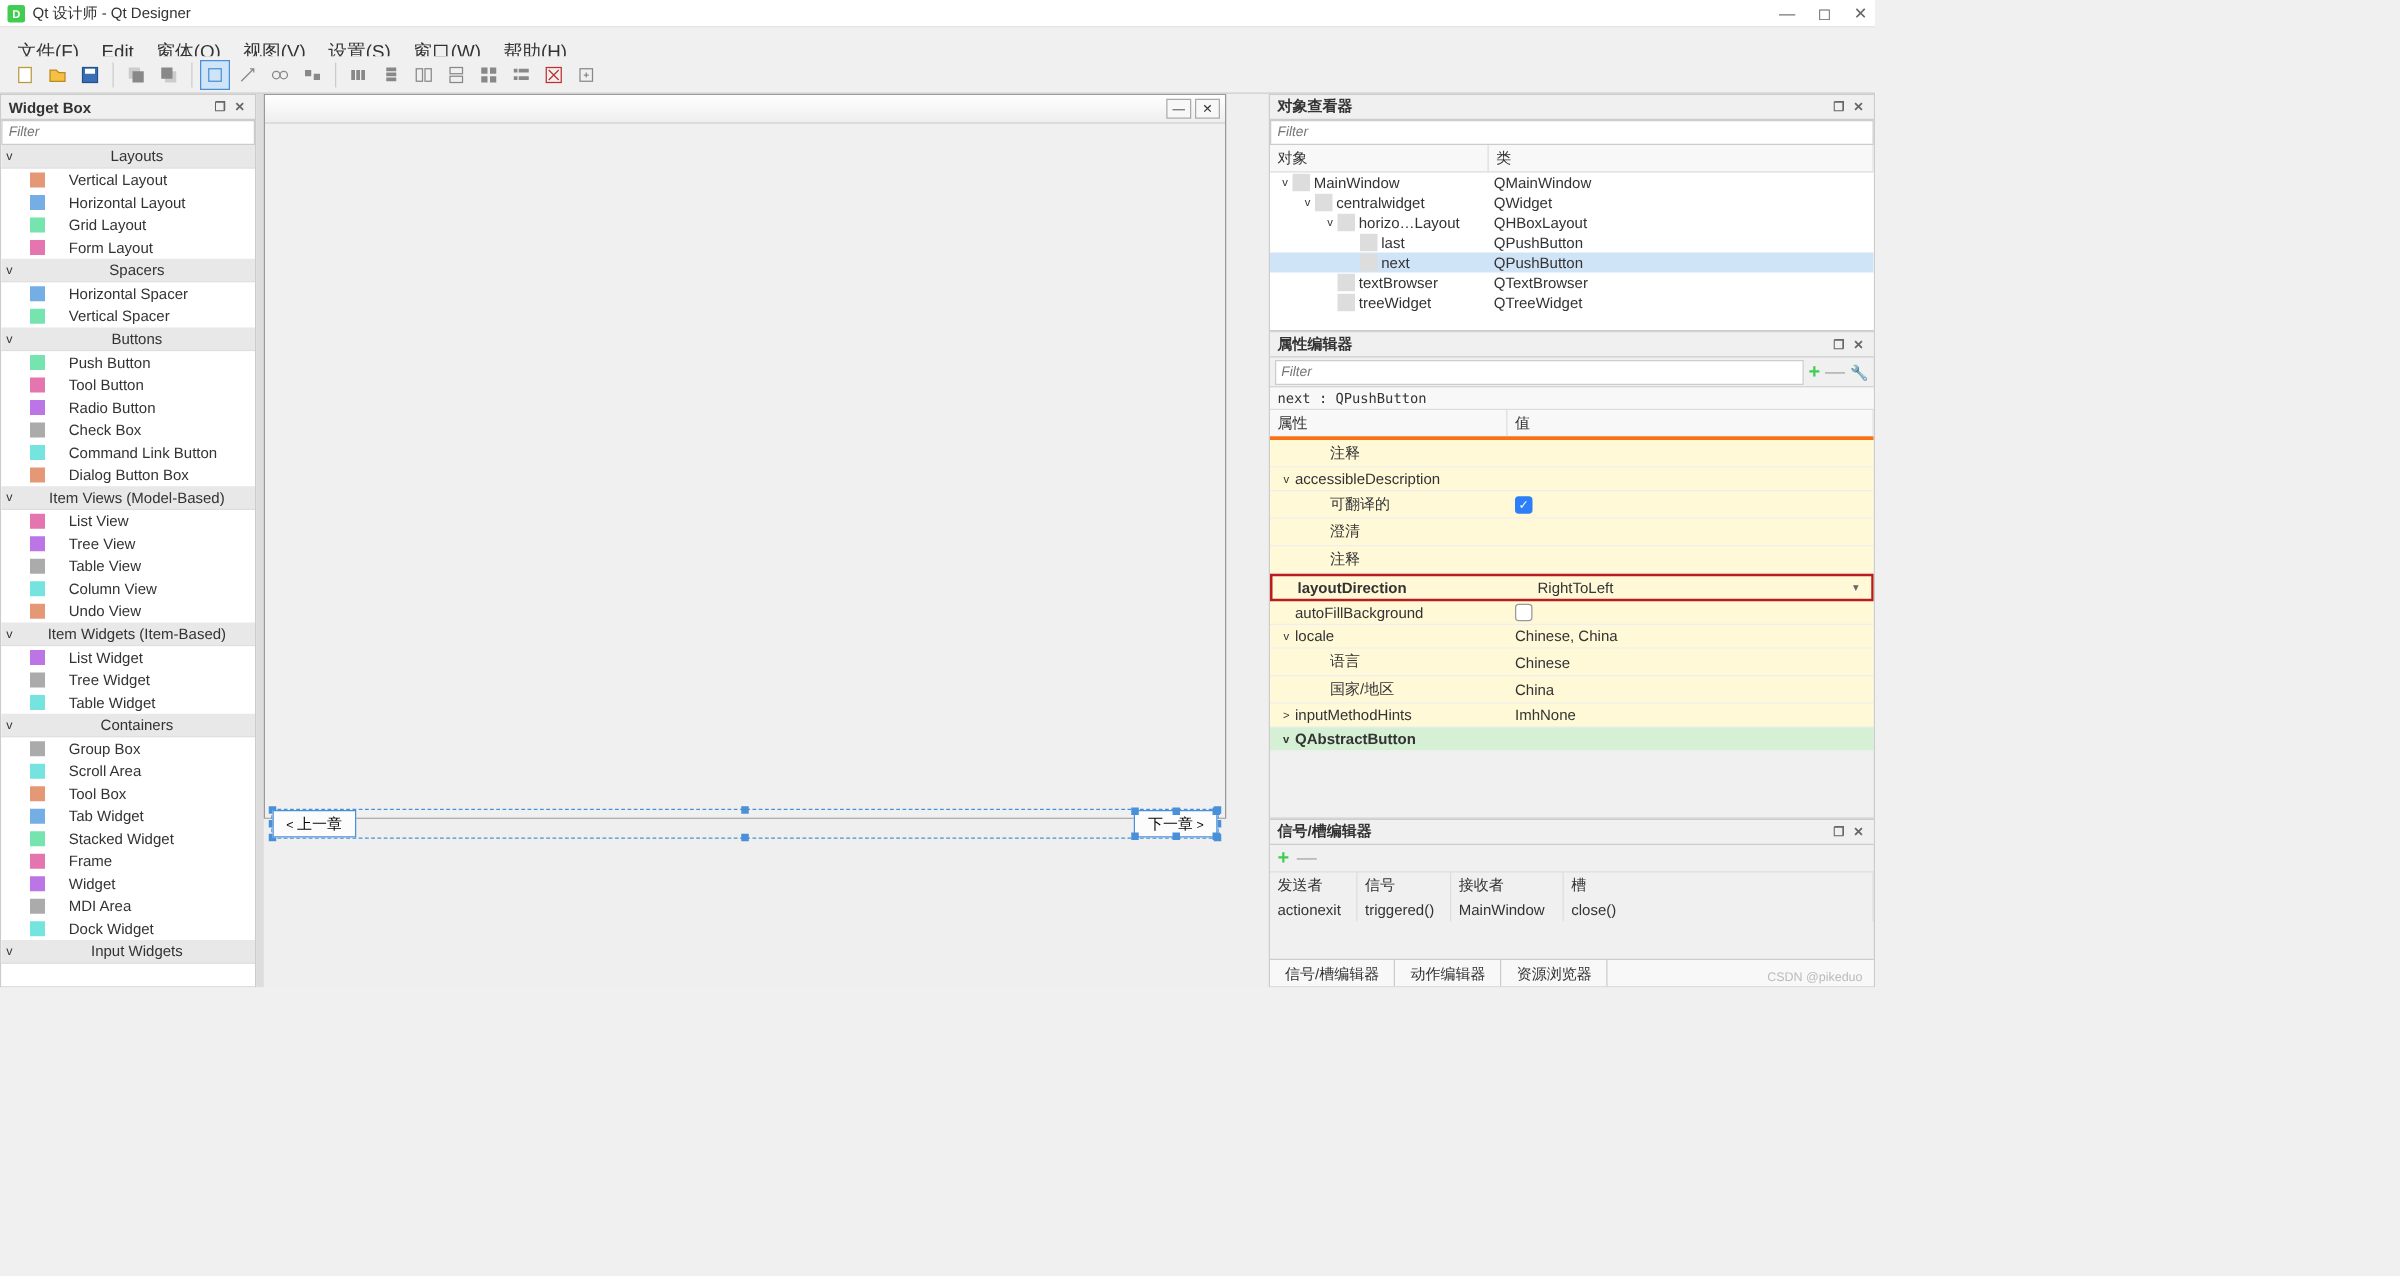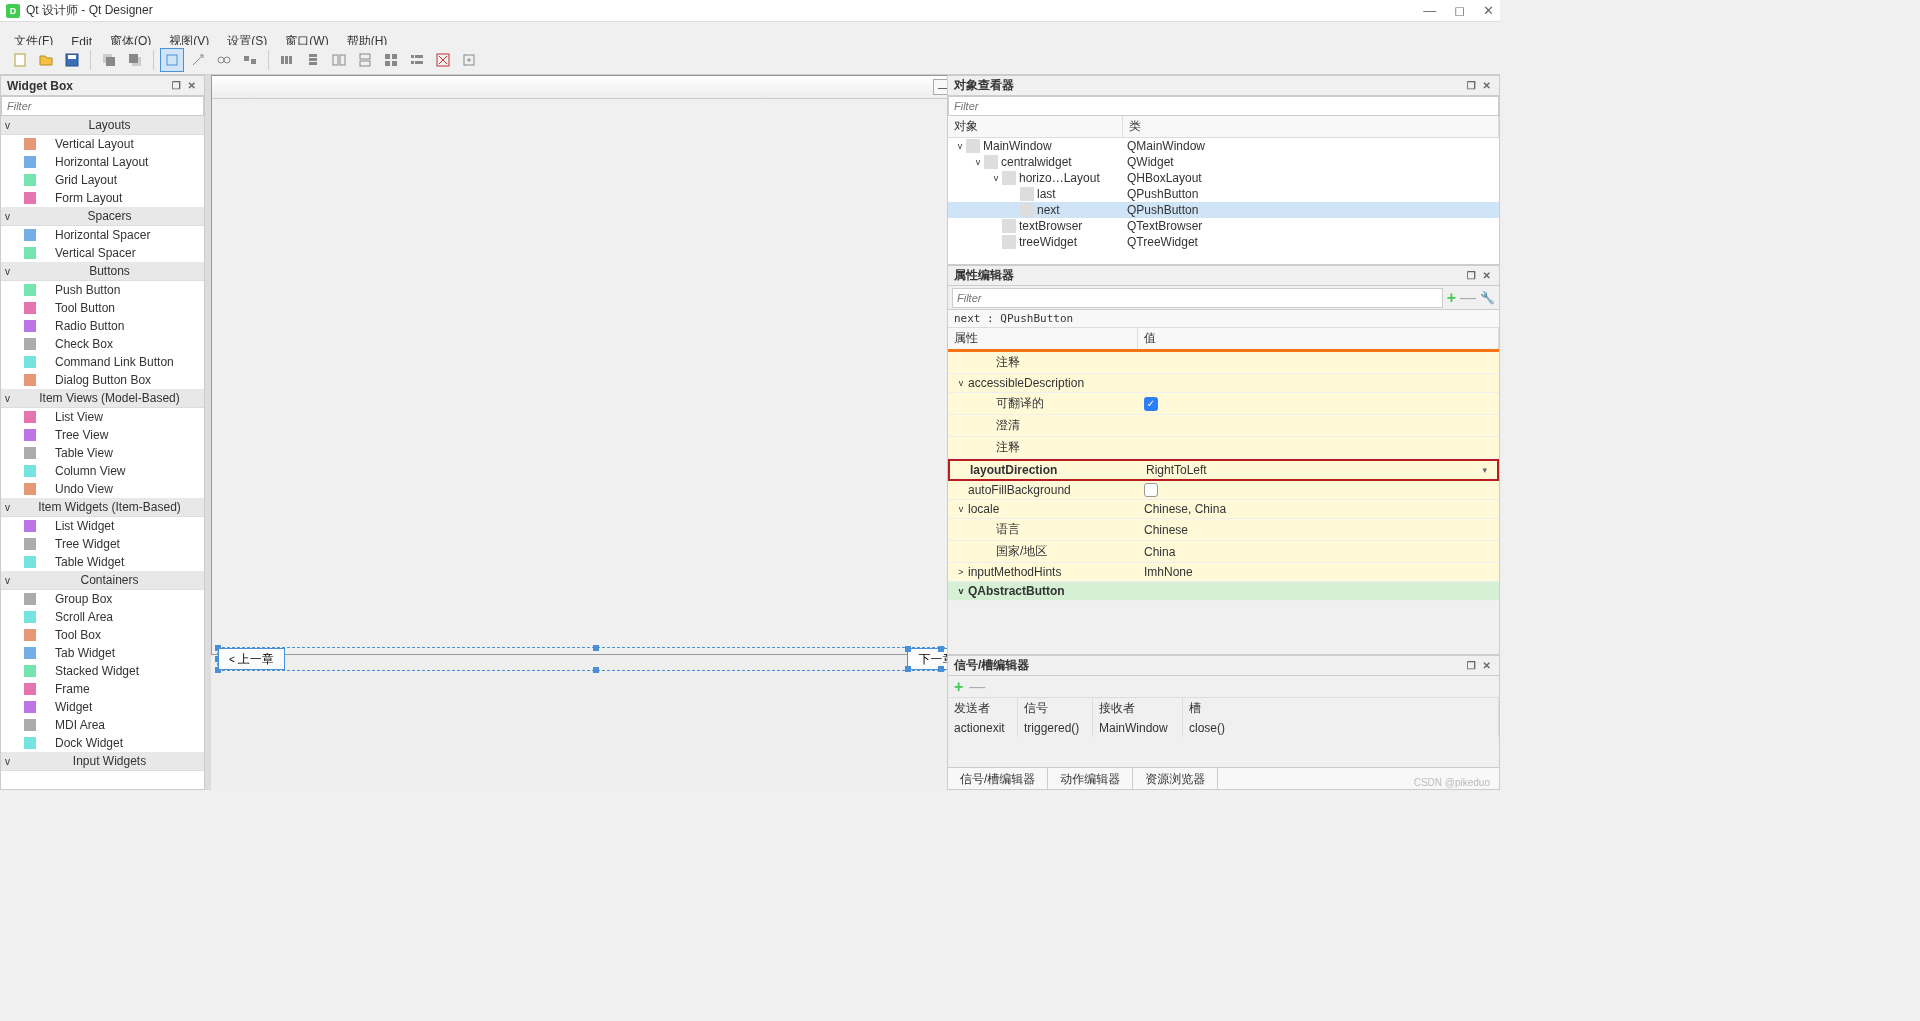--- a/index.html
+++ b/index.html
@@ -3,21 +3,21 @@
 <meta charset="utf-8">
 <style>
 * { box-sizing: border-box; margin: 0; padding: 0; font-family: "Microsoft YaHei", "Segoe UI", sans-serif; }
 body { background: #f0f0f0; font-size: 12px; color: #333; overflow: hidden; }
 .window { width: 1500px; height: 790px; background: #f0f0f0; display: flex; flex-direction: column; position: relative; }
 .titlebar { height: 22px; background: #fff; display: flex; align-items: center; padding: 0 6px; border-bottom: 1px solid #ddd; }
 .titlebar .app-icon { width: 14px; height: 14px; background: #41cd52; border-radius: 2px; display: flex; align-items: center; justify-content: center; color: #fff; font-size: 9px; font-weight: bold; margin-right: 6px; }
 .titlebar .title { font-size: 12px; color: #333; }
 .titlebar .win-controls { margin-left: auto; display: flex; gap: 18px; color: #666; font-size: 13px; }
 .menubar { height: 23px; background: #f0f0f0; display: flex; align-items: center; padding: 0 6px; gap: 2px; }
-.menubar .menu-item { padding: 2px 8px; font-size: 12px; cursor: default; margin-top: 16px; }
+.menubar .menu-item { padding: 2px 8px; font-size: 15px; cursor: default; margin-top: 16px; }
 .toolbar { height: 30px; background: #f0f0f0; display: flex; align-items: center; padding: 0 8px; gap: 2px; border-bottom: 1px solid #ccc; }
 .toolbar .tool-btn { width: 24px; height: 24px; display: flex; align-items: center; justify-content: center; border: 1px solid transparent; }
 .toolbar .sep { width: 1px; height: 20px; background: #ccc; margin: 0 4px; }
 .main { flex: 1; display: flex; overflow: hidden; }
 .panel { background: #f0f0f0; display: flex; flex-direction: column; border: 1px solid #ccc; }
 .panel-header { height: 20px; background: #f0f0f0; border-bottom: 1px solid #ccc; display: flex; align-items: center; padding: 0 6px; font-size: 12px; font-weight: bold; }
 .panel-header .panel-controls { margin-left: auto; display: flex; gap: 3px; color: #666; font-size: 10px; }
 .panel-header .panel-controls span { cursor: pointer; padding: 0 2px; }
 .filter-input { height: 20px; border: 1px solid #ccc; background: #fff; padding: 0 5px; font-size: 11px; color: #999; font-style: italic; width: 100%; }
 .left-panel { width: 205px; flex-shrink: 0; }
@@ -29,21 +29,21 @@
 .wb-list { overflow-y: auto; flex: 1; background: #fff; }
 .center { flex: 1; background: #ddd; position: relative; overflow: hidden; }
 .design-canvas { background: #efefef; margin: 0 0 0 6px; height: 100%; position: relative; }
 .form-window { position: absolute; left: 0; top: 0; width: 770px; border: 1px solid #999; background: #f0f0f0; }
 .form-titlebar { height: 23px; background: linear-gradient(#fff,#eee); border-bottom: 1px solid #ccc; display: flex; justify-content: flex-end; align-items: center; padding: 0 4px; gap: 3px; }
 .form-titlebar .fbtn { width: 20px; height: 16px; border: 1px solid #aaa; background: #f8f8f8; font-size: 10px; display: flex; align-items: center; justify-content: center; }
 .form-body { background: #f0f0f0; height: 555px; position: relative; }
 .button-row { position: absolute; left: 5px; right: 5px; top: 548px; height: 24px; display: flex; justify-content: space-between; border: 1px dashed #4a90d9; }
 .nav-btn { border: 1px solid #4a90d9; background: #fcfcfc; padding: 2px 10px; font-size: 12px; position: relative; }
 .handle { width: 6px; height: 6px; background: #4a90d9; position: absolute; }
-.right-col { width: 553px; flex-shrink: 0; display: flex; flex-direction: column; }
+.right-col { width: 485px; flex-shrink: 0; display: flex; flex-direction: column; }
 .obj-inspector { height: 190px; }
 .obj-tree { flex: 1; overflow: auto; background: #fff; font-size: 12px; }
 .obj-tree-header { display: flex; background: #f8f8f8; border-bottom: 1px solid #ddd; }
 .obj-tree-header div { padding: 2px 6px; border-right: 1px solid #ddd; }
 .obj-row { display: flex; padding: 1px 0; }
 .obj-row.selected { background: #d0e4f7; }
 .obj-row .col1 { width: 175px; display: flex; align-items: center; }
 .obj-row .col2 { flex: 1; padding-left: 4px; }
 .exp-icon { width: 12px; font-size: 9px; text-align: center; }
 .obj-icon { width: 14px; height: 14px; margin-right: 3px; background: #ddd; }
@@ -67,21 +67,21 @@
 .minus-btn { color: #aaa; font-size: 16px; }
 .sig-table { flex: 1; font-size: 12px; }
 .sig-header { display: flex; }
 .sig-header div, .sig-data div { padding: 2px 6px; border-right: 1px solid #ddd; }
 .bottom-tabs { height: 22px; display: flex; border-top: 1px solid #ccc; background: #f8f8f8; }
 .bottom-tabs div { padding: 3px 12px; border-right: 1px solid #ccc; font-size: 12px; }
 .watermark { position: absolute; right: 10px; bottom: 2px; font-size: 10px; color: #bbb; }
 svg { display: block; }
 .checkbox-on { width: 14px; height: 14px; background: #2d7ff9; border-radius: 3px; color: #fff; font-size: 10px; display: flex; align-items: center; justify-content: center; }
 .checkbox-off { width: 14px; height: 14px; border: 1px solid #999; border-radius: 3px; background: #fff; }
-.dropdown-cell { flex: 1; display: flex; align-items: center; justify-content: space-between; }
+.dropdown-cell { flex: 1; display: flex; align-items: center; justify-content: space-between; margin-left: 16px; }
 .dropdown-arrow { font-size: 9px; color: #666; padding-right: 4px; }
 </style>
 </head>
 <body>
 
 <div class="window">
 
   <div class="titlebar">
     <div class="app-icon">D</div>
     <div class="title">Qt 设计师 - Qt Designer</div>

